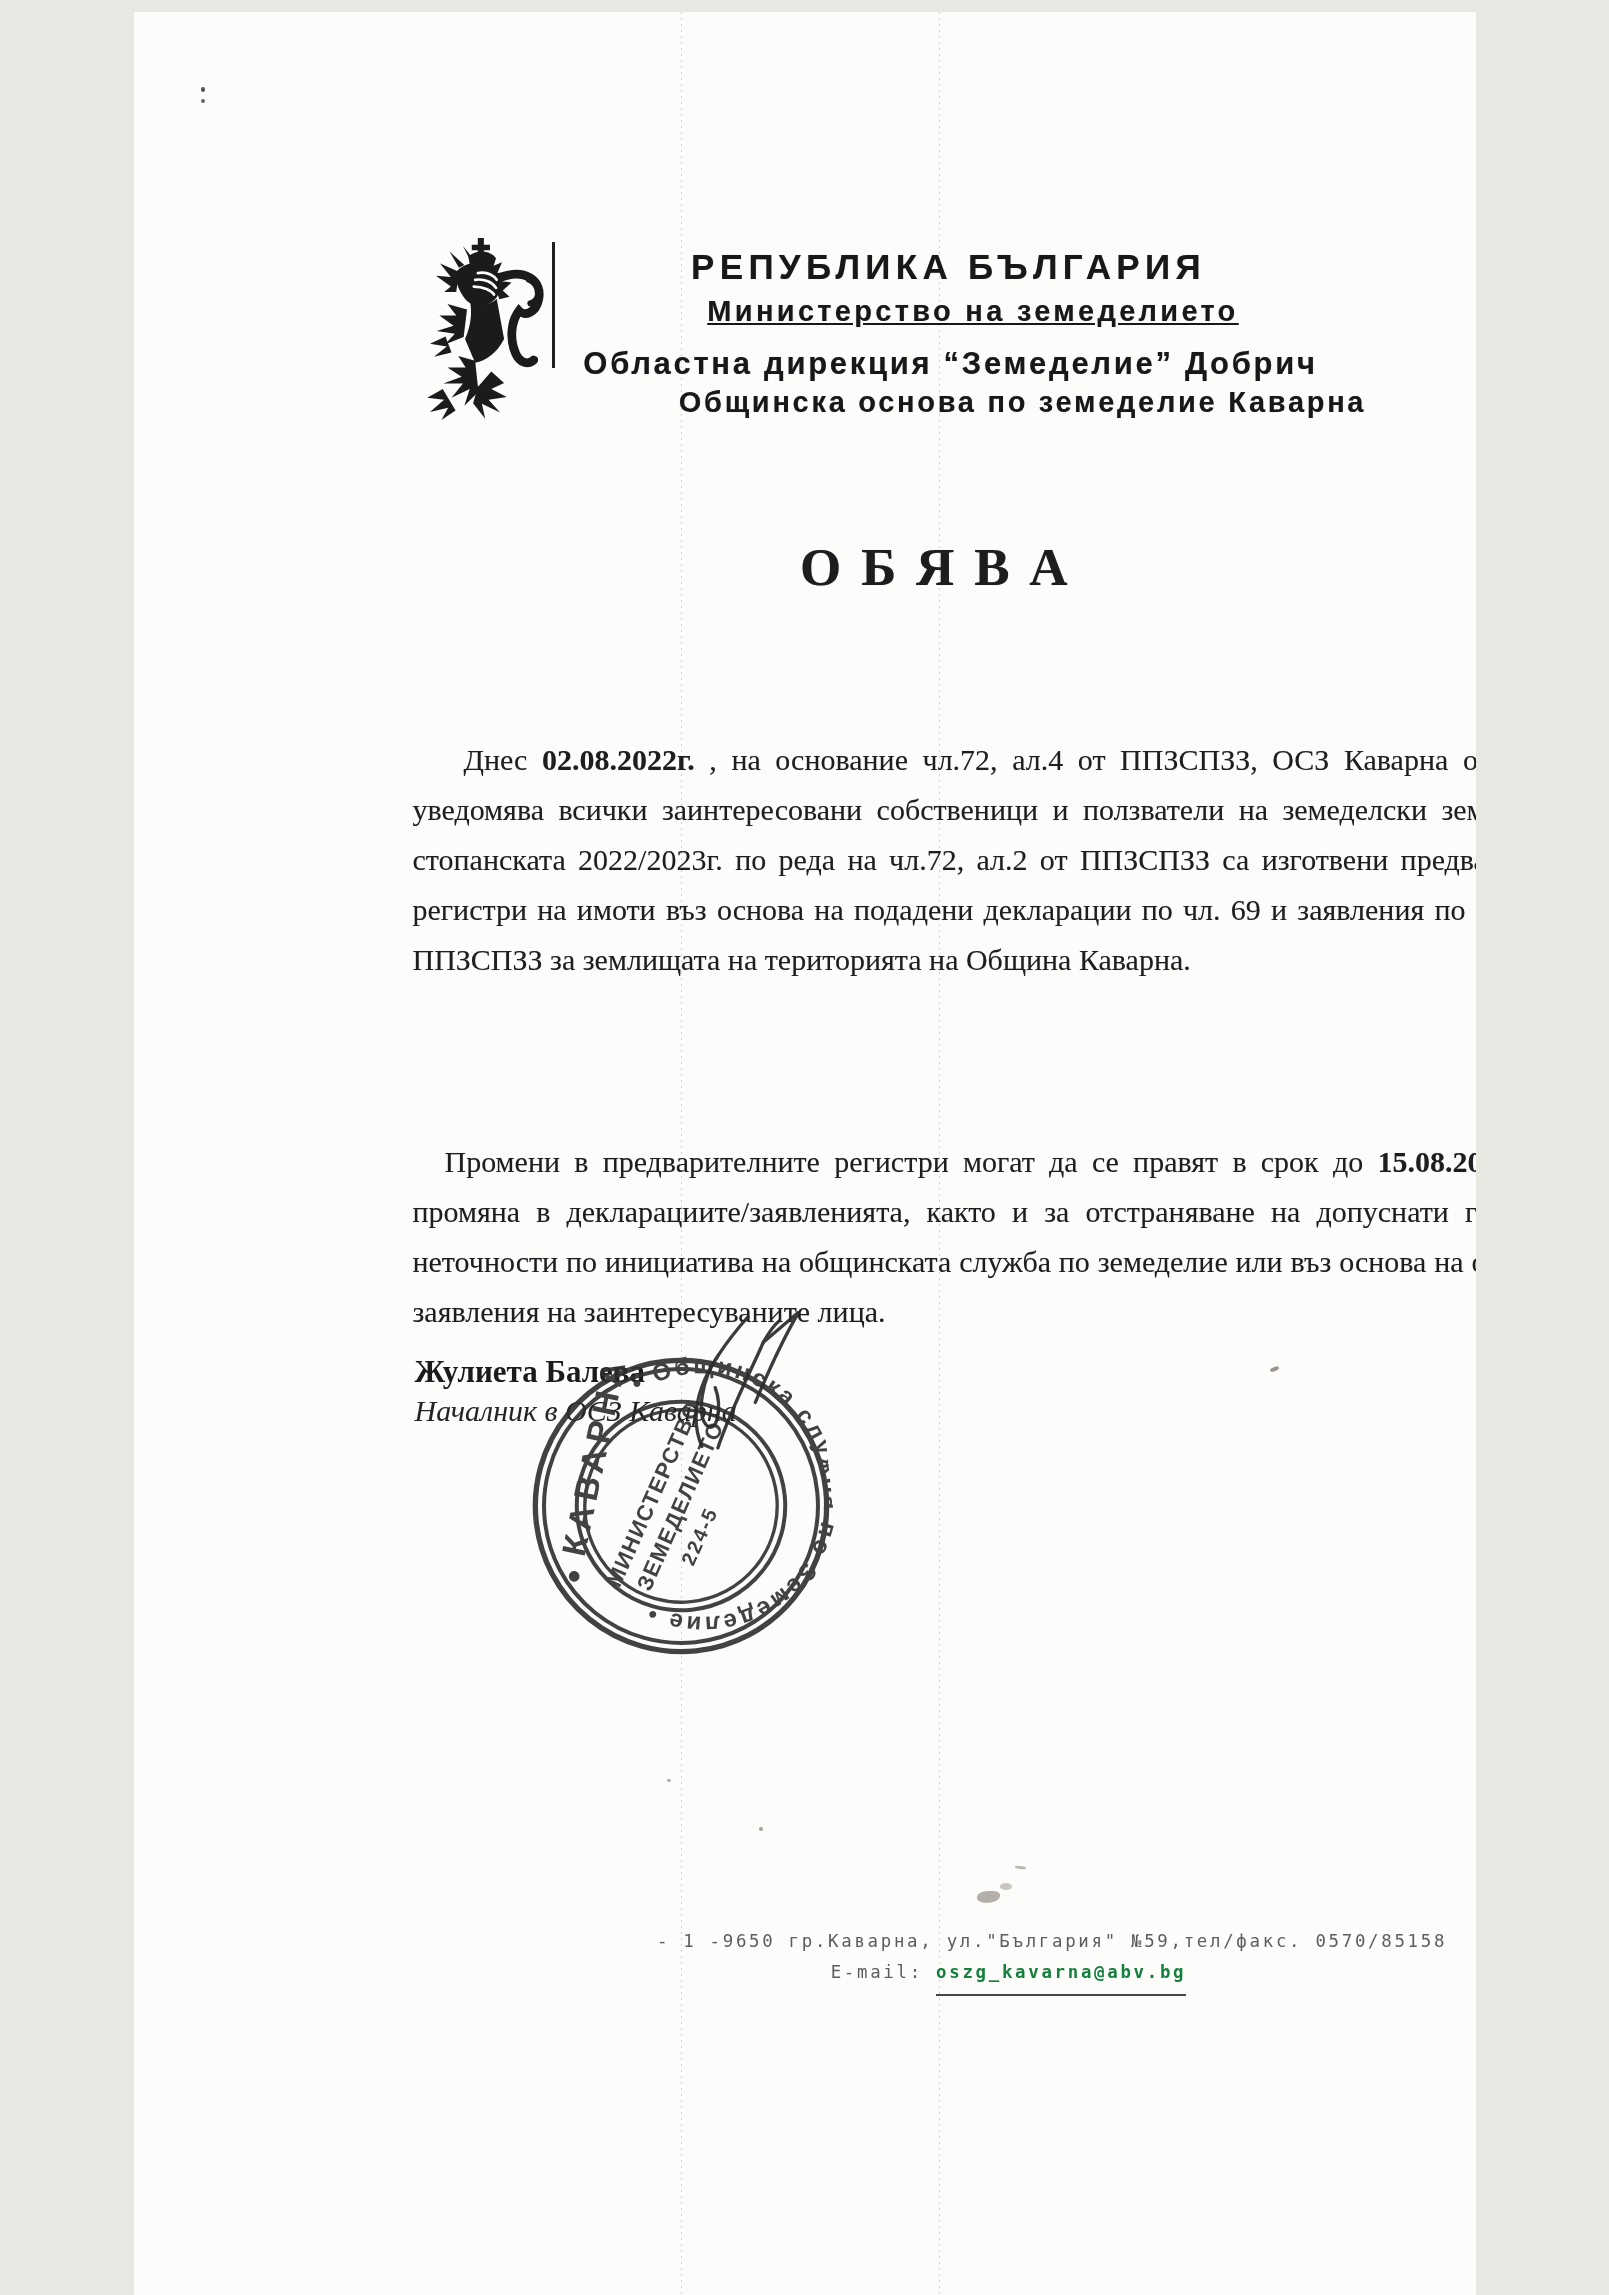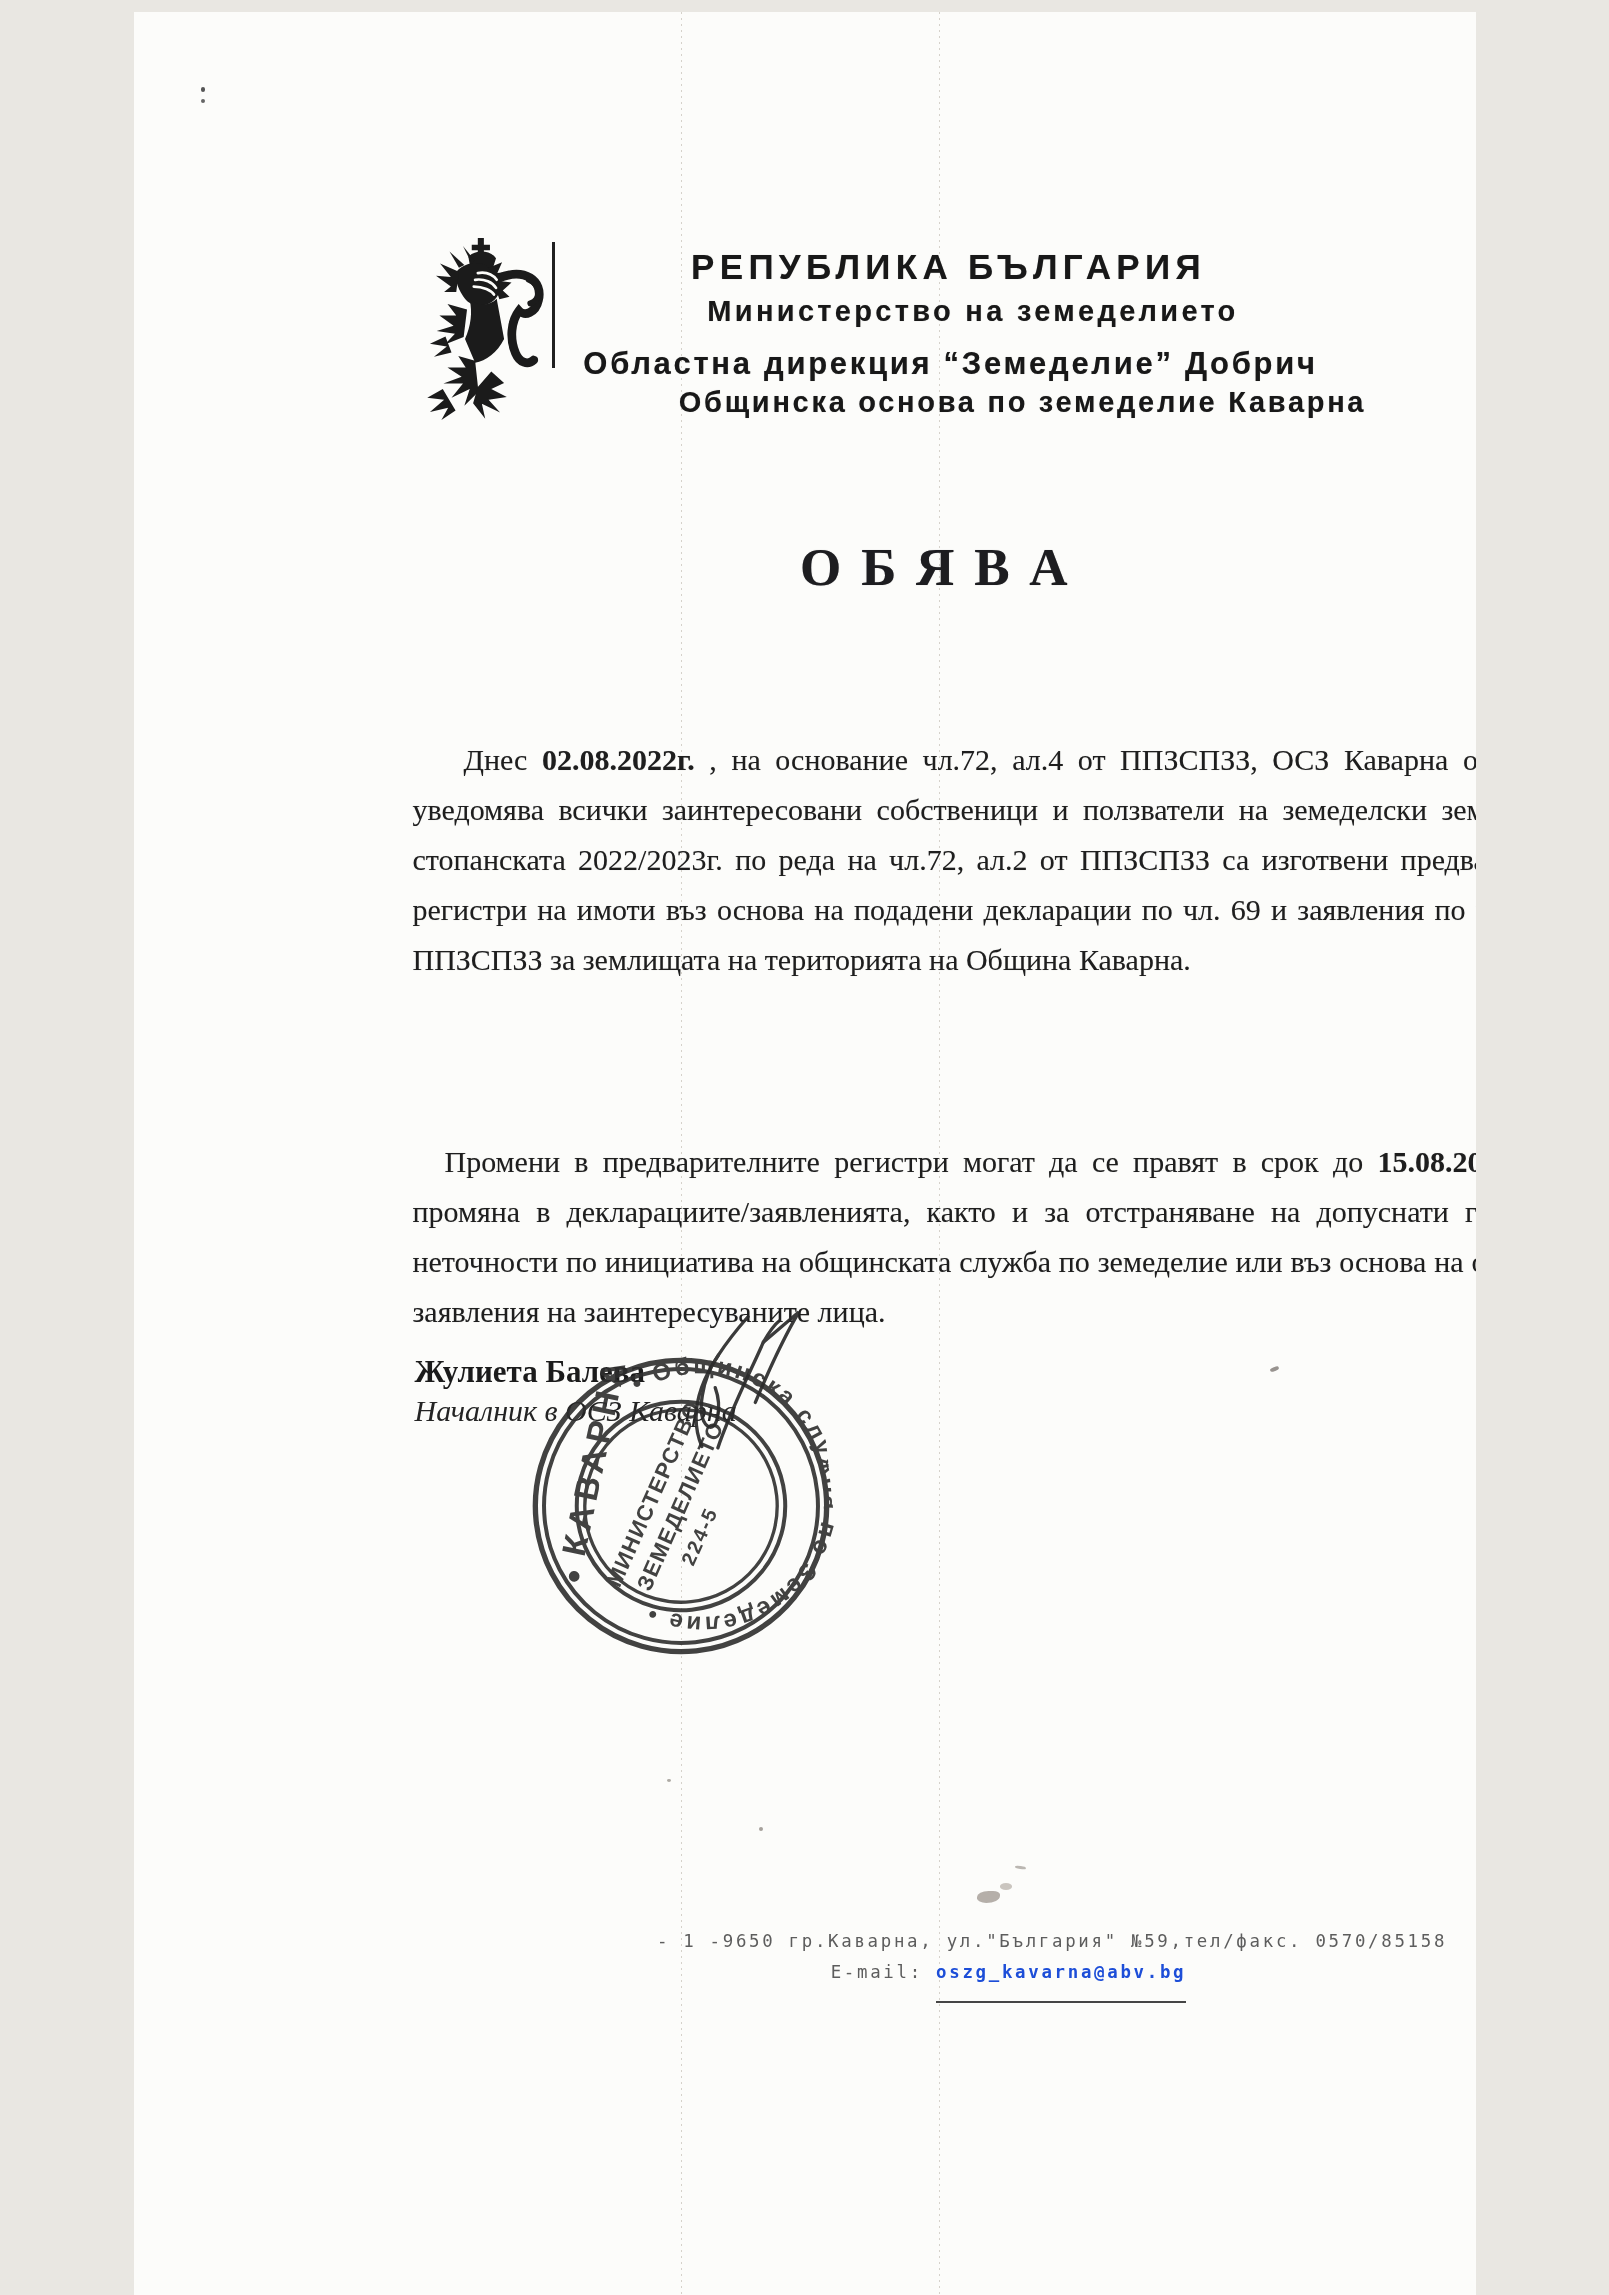--- a/index.html
+++ b/index.html
@@ -13,21 +13,21 @@
     color:#1c1c1c;
   }
   
   .fold{position:absolute;top:0;bottom:0;width:1.3px;
     background-image:repeating-linear-gradient(to bottom, rgba(150,140,125,.38) 0 2px, transparent 2px 6px);}
   
   .lion{position:absolute;left:276px;top:226px;width:139px;height:182px;}
   .hsep{position:absolute;left:418px;top:230px;width:3.3px;height:126px;background:#202020;}
   .hline{position:absolute;text-align:center;font-family:"Liberation Sans","DejaVu Sans",sans-serif;font-weight:700;color:#181818;white-space:nowrap;text-shadow:0 0 0.7px rgba(30,30,30,.45);}
   .h1{left:414px;top:235px;width:802px;font-size:35px;letter-spacing:5.3px;}
-  .h2{left:428px;top:283px;width:823px;font-size:29px;letter-spacing:3.3px;}
+  .h2{left:428px;top:283px;width:823px;font-size:29px;letter-spacing:3.3px;text-decoration:underline;}
   .h3{left:416px;top:334px;width:802px;font-size:31px;letter-spacing:2.7px;}
   .h4{left:468px;top:374px;width:842px;font-size:29px;letter-spacing:2.7px;}
   
   .doc-title{position:absolute;left:468px;top:525px;width:668px;text-align:center;
     font-weight:700;font-size:53px;letter-spacing:3.3px;color:#1d1d20;text-shadow:0 0 0.7px rgba(30,30,35,.5);}
   
   .para{position:absolute;left:279px;width:1179px;font-size:30px;line-height:50px;
     text-align:justify;color:#1e1e1e;text-shadow:0 0 0.7px rgba(40,40,40,.35);}
   .p1{top:723px;text-indent:51px;}
   .p2{top:940px;text-indent:36px;}
@@ -37,21 +37,21 @@
   
   .sig-name{position:absolute;left:281px;top:1342px;font-size:31px;font-weight:700;white-space:nowrap;color:#1b1b1b;}
   .sig-role{position:absolute;left:281px;top:1382px;font-size:30px;font-style:italic;white-space:nowrap;color:#242424;}
   .sig-svg{position:absolute;left:521px;top:1286px;width:194px;height:174px;}
   .stamp-svg{position:absolute;left:396px;top:1343px;width:302px;height:302px;transform:rotate(-6deg);opacity:.9;}
   
   .footer-line{position:absolute;font-family:"DejaVu Sans Mono","Liberation Mono",monospace;
     color:#5d5d5d;white-space:nowrap;text-align:center;}
   .f1{left:434px;top:1919px;width:969px;font-size:17.4px;letter-spacing:2.7px;}
   .f2{left:434px;top:1950px;width:882px;font-size:17.4px;letter-spacing:2.7px;}
-  .f2 .email{font-weight:700;color:#1d4ed8;border-bottom:2px solid #454545;padding-bottom:19px;}
+  .f2 .email{font-weight:700;color:#15803d;border-bottom:2px solid #454545;padding-bottom:12px;}
   
   .speck{position:absolute;border-radius:50%;}
 </style>
 </head>
 <body>
 
 <div class="page">
 
   <div class="fold" style="left:547px;"></div>
   <div class="fold" style="left:805px;"></div>

